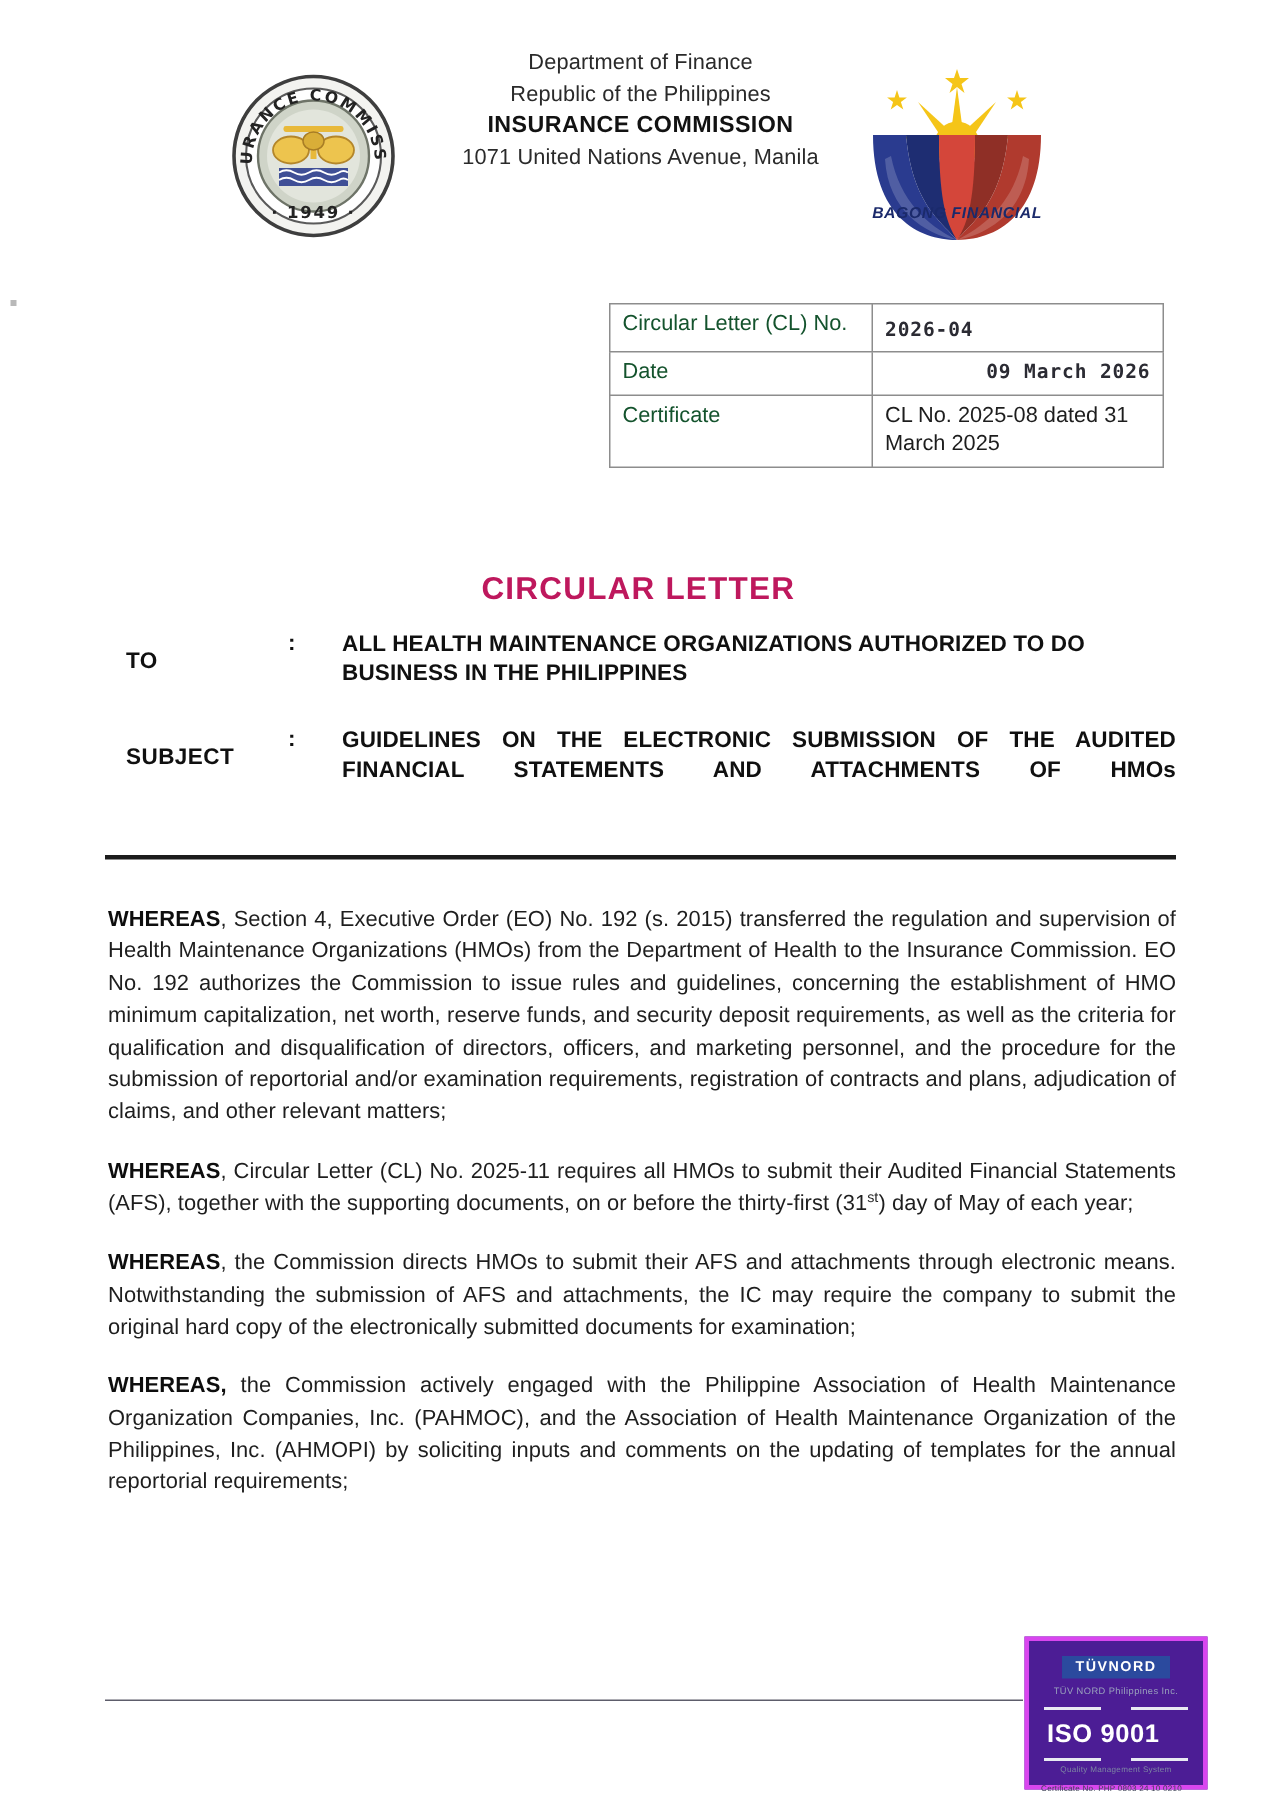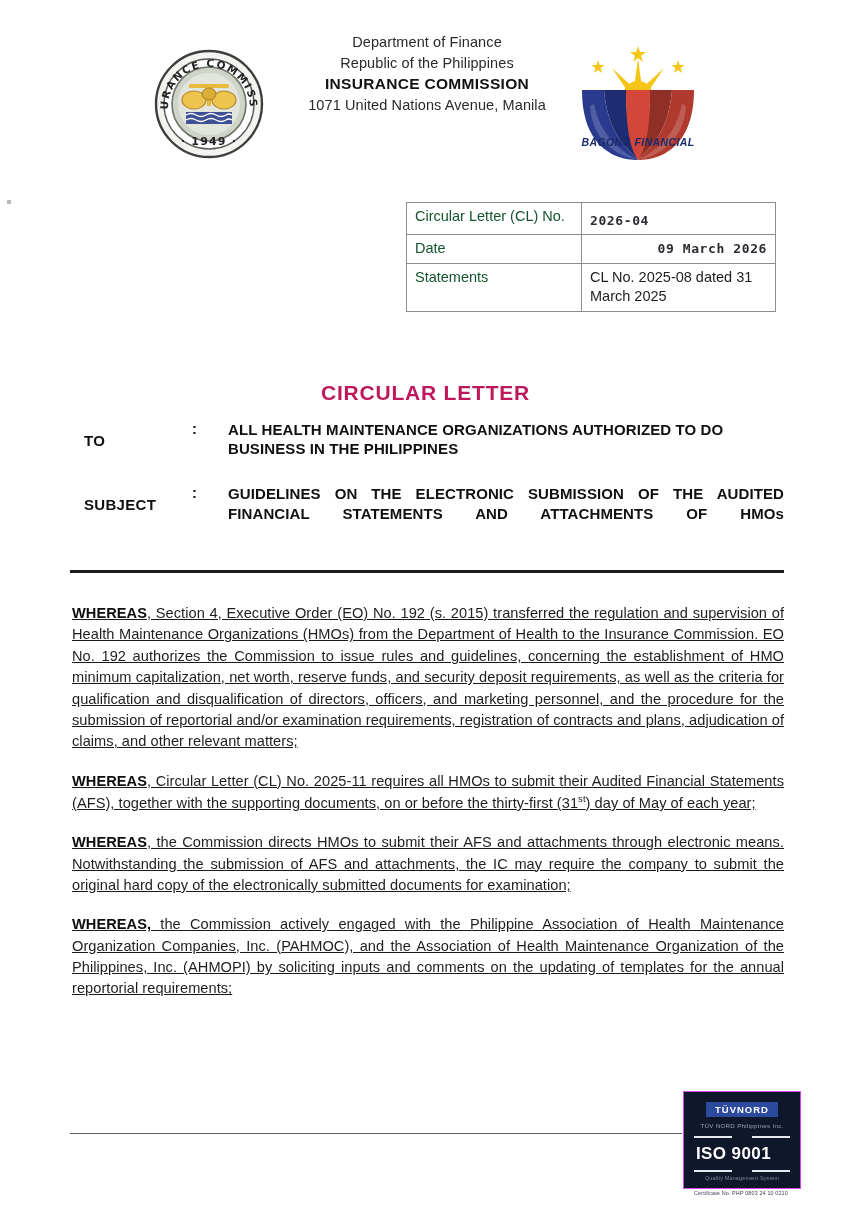--- a/index.html
+++ b/index.html
@@ -175,21 +175,20 @@
     height: 3px;
     background: #1c1c1c;
   }
 
   
   .body-area {
     position: absolute;
     left: 72px;
     top: 603px;
     width: 712px;
-    text-decoration: underline;
   }
   .para {
     font-size: 14.6px;
     line-height: 1.465;
     text-align: justify;
     margin: 0 0 18px 0;
     color: #1e1e1e;
     letter-spacing: 0.05px;
   }
   .para b { font-weight: bold; color: #0d0d0d; }
@@ -215,22 +214,22 @@
     letter-spacing: 0.05px;
   }
 
   
   .iso-badge {
     position: absolute;
     left: 683px;
     top: 1091px;
     width: 116px;
     height: 96px;
-    background: #0f172a;
-    border: 1px solid #d946ef;
+    background: #4c1d95;
+    border: 3px solid #d946ef;
     overflow: hidden;
   }
   .iso-tuv {
     position: absolute;
     left: 50%;
     transform: translateX(-50%);
     top: 10px;
     background: #2b4a9e;
     color: #ffffff;
     font-size: 9.5px;
@@ -377,21 +376,21 @@
     <tbody>
       <tr>
         <td class="lbl">Circular Letter (CL) No.</td>
         <td class="val typed">2026-04</td>
       </tr>
       <tr>
         <td class="lbl">Date</td>
         <td class="val typed r2">09 March 2026</td>
       </tr>
       <tr>
-        <td class="lbl">Statements</td>
+        <td class="lbl">Certificate</td>
         <td class="val">CL No. 2025-08 dated 31 March 2025</td>
       </tr>
     </tbody>
   </table>
 
   <div class="doc-title">CIRCULAR LETTER</div>
 
   <div class="meta-block">
     <div class="meta-row">
       <div class="meta-label">TO</div>

